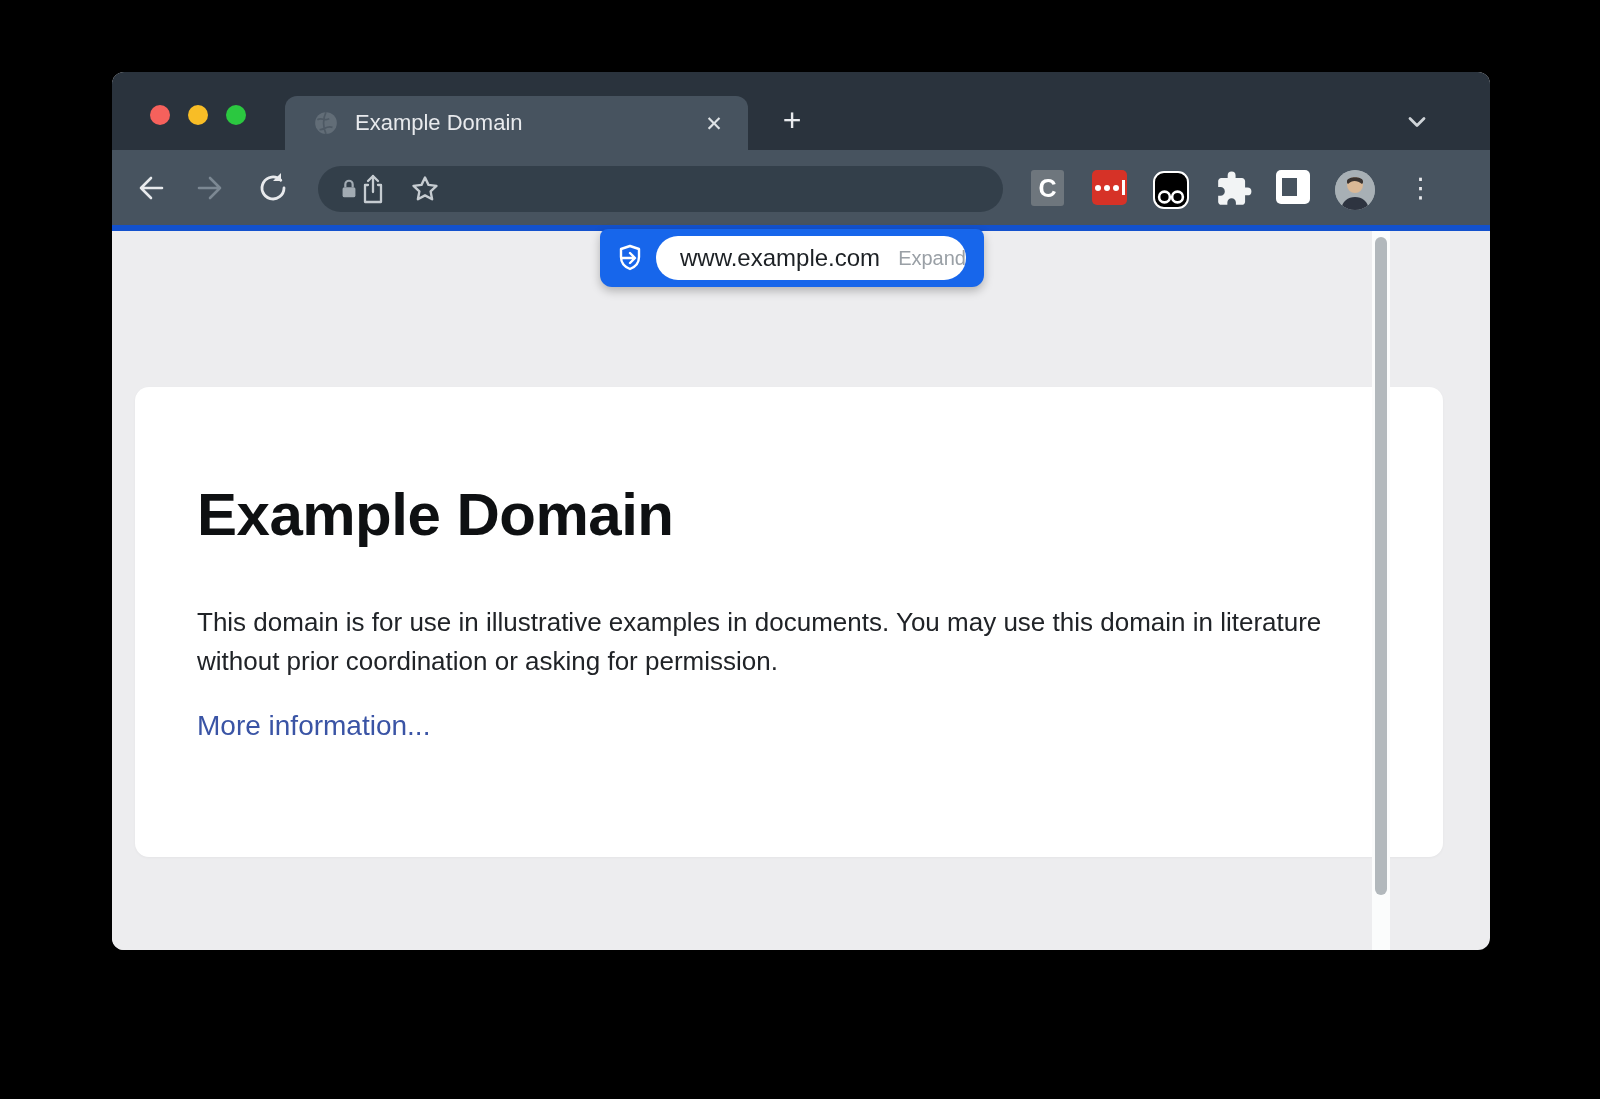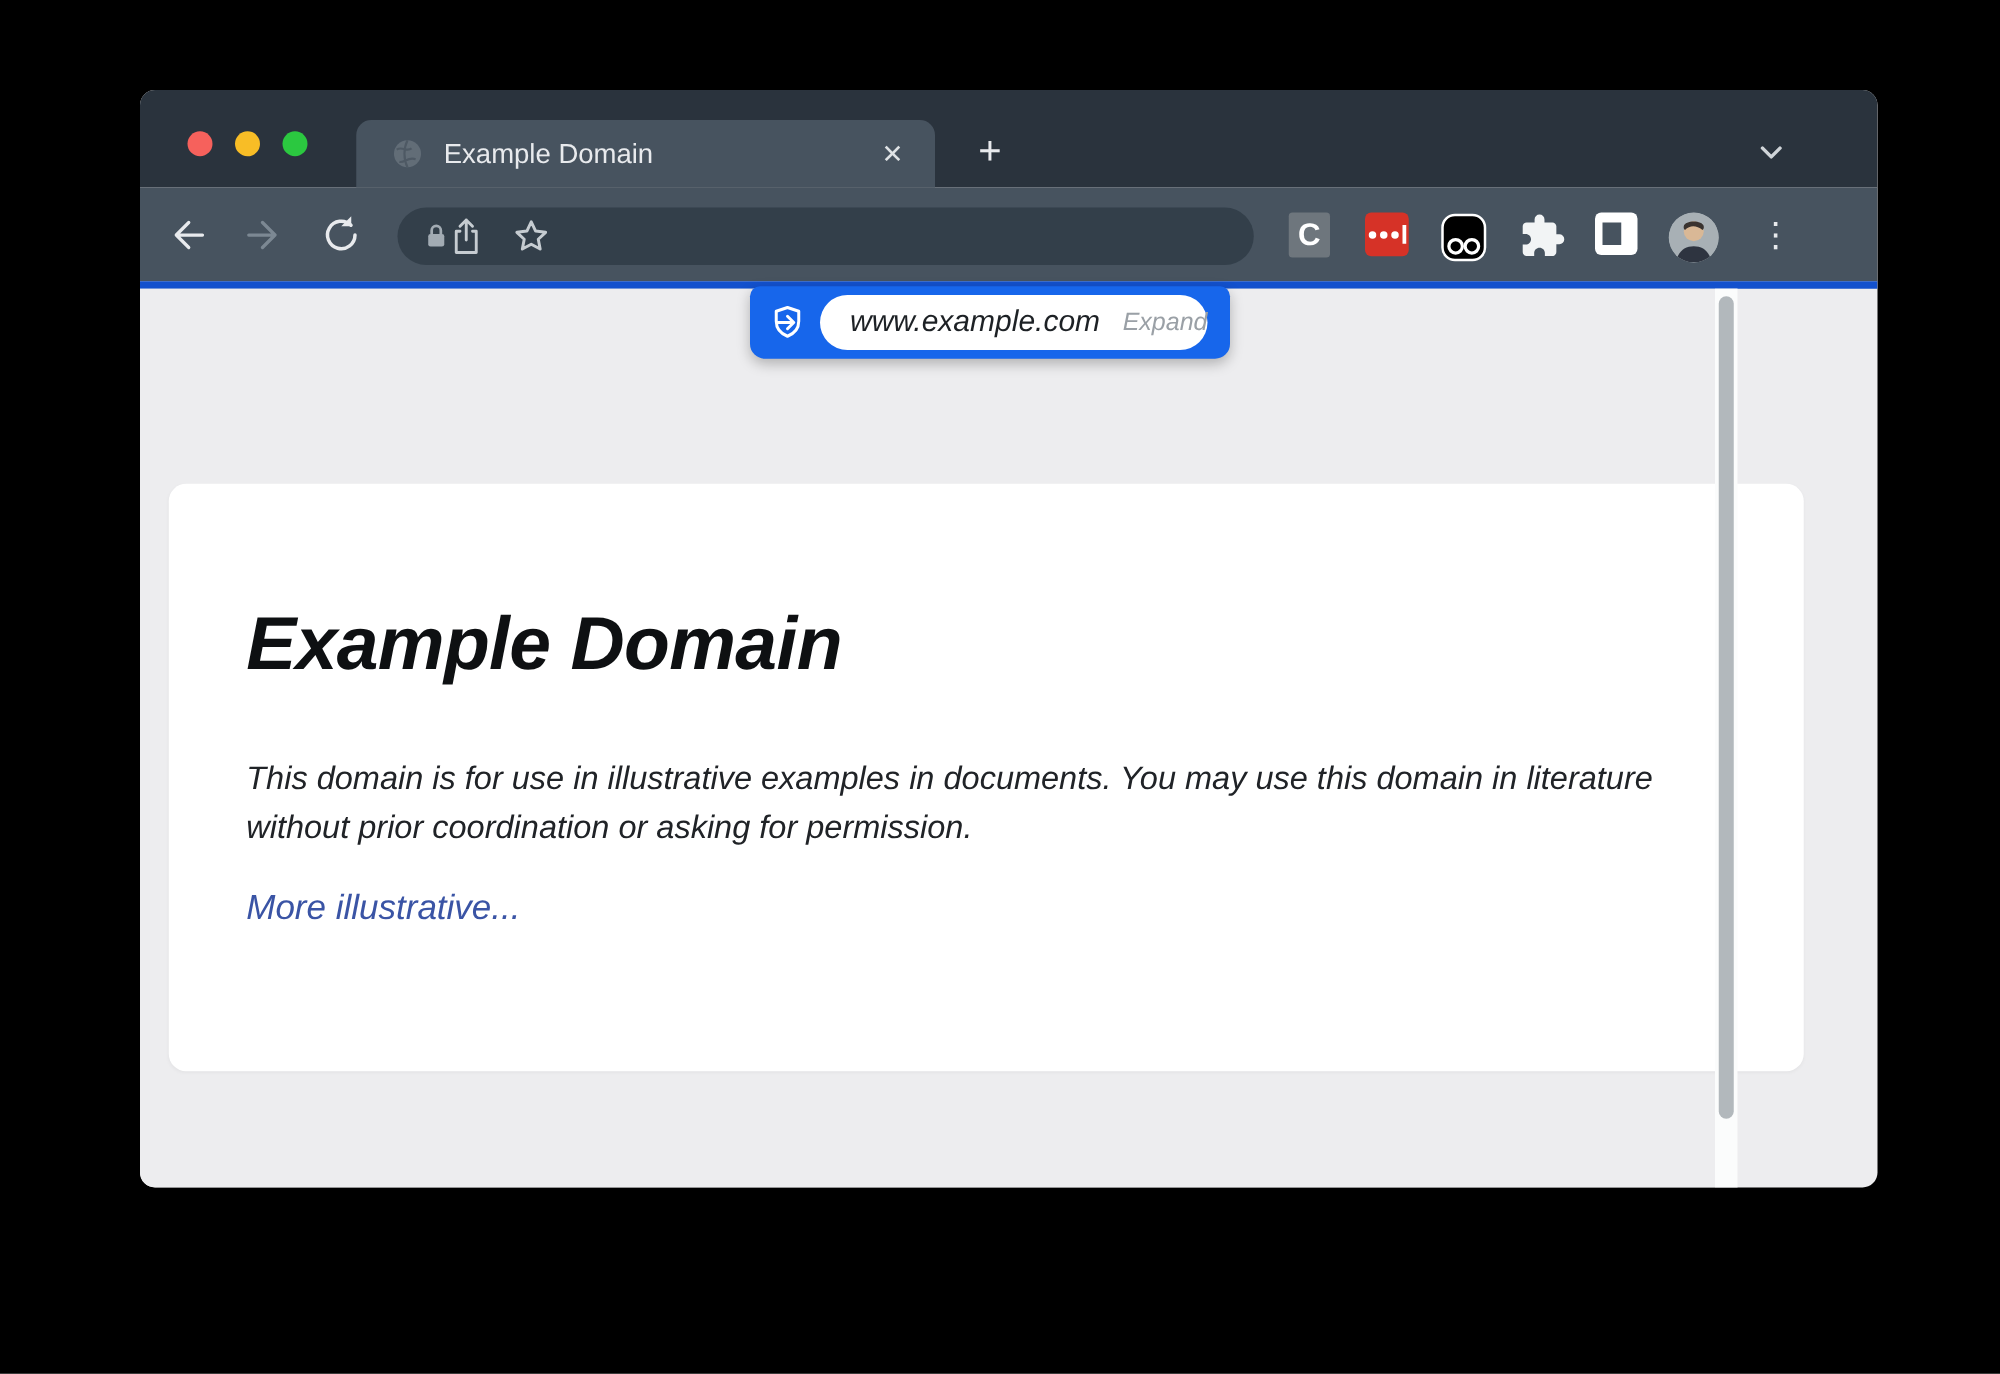--- a/index.html
+++ b/index.html
@@ -5,21 +5,20 @@
   html,body { margin:0; padding:0; }
   body {
     width:1600px; height:1099px; background:#000;
     font-family:"Liberation Sans", sans-serif;
     position:relative; overflow:hidden;
   }
   .window {
     position:absolute; left:112px; top:72px; width:1378px; height:878px;
     border-radius:12px; overflow:hidden; background:#ededef;
     box-shadow:0 20px 60px rgba(0,0,0,.6);
-    padding-left:12px;
   }
   
   .tabstrip { position:absolute; left:0; top:0; width:100%; height:78px; background:#2a333d; }
   .traffic { position:absolute; top:33px; width:20px; height:20px; border-radius:50%; }
   .t-red   { left:38px;  background:#f6615c; }
   .t-yel   { left:76px;  background:#f8bd26; }
   .t-grn   { left:114px; background:#2bc840; }
   .tab {
     position:absolute; left:173px; top:24px; width:463px; height:54px;
     background:#47535f; border-radius:12px 12px 0 0;
@@ -54,21 +53,21 @@
   .lp-badge { width:35px; height:35px; background:#d63227; border-radius:5px;
     display:flex; align-items:center; justify-content:center; gap:3px; }
   .lp-badge i { width:6px; height:6px; border-radius:50%; background:#fff; display:block; }
   .lp-badge b { width:3px; height:15px; background:#fff; display:block; }
   .panel-badge { width:34px; height:34px; background:#fff; border-radius:5px; position:relative; }
   .panel-badge i { position:absolute; left:6px; top:8px; width:15px; height:18px; background:#47535f; display:block; }
   .avatar { width:40px; height:40px; border-radius:50%; overflow:hidden; background:#a8b0b5; }
   .kebab { color:#e8eaed; font-size:27px; line-height:36px; width:20px; text-align:center; }
   
   .blue-line { position:absolute; left:0; top:153px; width:100%; height:6px; background:#1351cd; }
-  .viewport { position:absolute; left:0; top:159px; width:1278px; height:719px; background:#ededef;font-style:italic; }
+  .viewport { position:absolute; left:0; top:159px; width:1278px; height:719px; background:#ededef; }
   .iso-pill {
     position:absolute; left:488px; top:-2px; width:384px; height:58px;
     background:#1766eb; border-radius:8px 8px 12px 12px;
     box-shadow:0 4px 10px rgba(0,0,0,.25);
     display:flex; align-items:center;
   }
   .iso-shield { margin-left:14px; width:32px; height:32px; flex:none; }
   .iso-inner {
     margin-left:10px; width:310px; height:44px; background:#fff; border-radius:22px;
     display:flex; align-items:center;
@@ -192,21 +191,21 @@
       </svg>
       <div class="iso-inner">
         <span class="iso-domain">www.example.com</span>
         <span class="iso-expand">Expand</span>
       </div>
     </div>
 
     <div class="card">
       <h1>Example Domain</h1>
       <p>This domain is for use in illustrative examples in documents. You may use this domain in literature without prior coordination or asking for permission.</p>
-      <a href="#">More illustrative...</a>
+      <a href="#">More information...</a>
     </div>
 
     <div class="scroll-track">
       <div class="scroll-thumb"></div>
     </div>
   </div>
 
 </div>
 
 </body></html>

